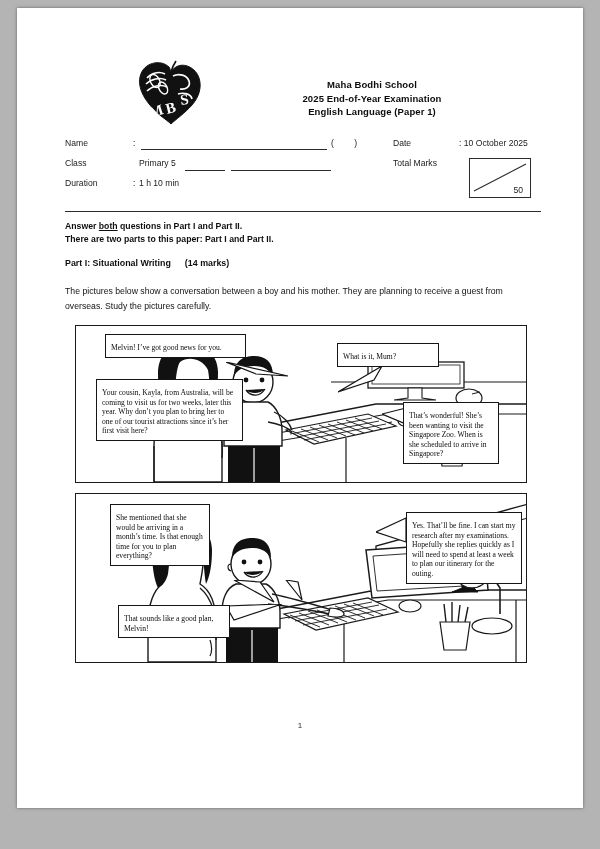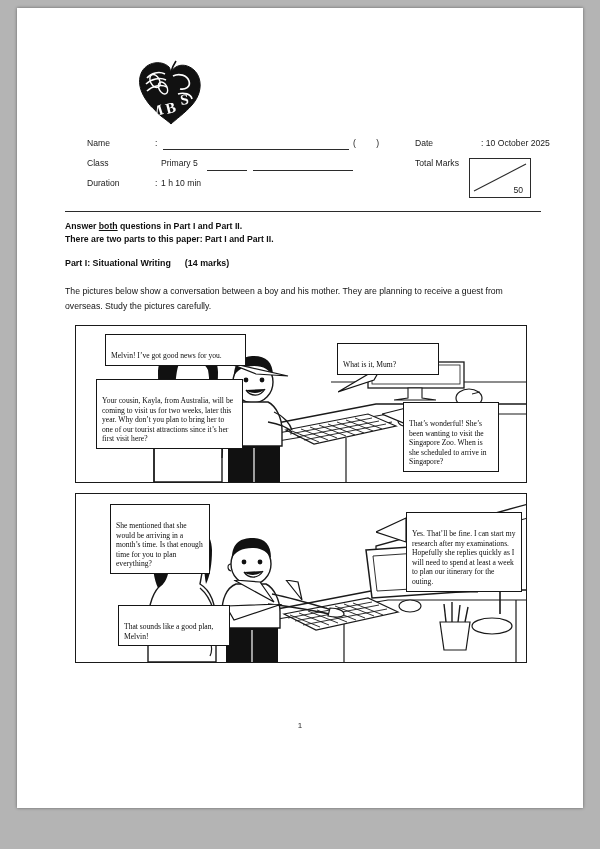--- a/index.html
+++ b/index.html
@@ -52,21 +52,21 @@
 
   
   .formbox {
     position: absolute;
     left: 48px; top: 128px;
     width: 476px;
     height: 72px;
     font-size: 8.6px;
     color: #1a1a1a;
   }
-  .frow { position: absolute; left: 0; width: 476px; height: 18px; margin-left: 22px; }
+  .frow { position: absolute; left: 0; width: 476px; height: 18px; }
   .r1 { top: 0; }
   .r2 { top: 20px; }
   .r3 { top: 40px; }
 
   .flabel { position: absolute; left: 0; top: 2px; width: 64px; }
   .fcolon { position: absolute; left: 68px; top: 2px; }
   .fval   { position: absolute; left: 74px; top: 2px; }
 
   .rule {
     position: absolute;
@@ -154,21 +154,21 @@
 
   
   .bubble {
     position: absolute;
     border: 1.2px solid #151515;
     background: #ffffff;
     font-family: "Liberation Serif", serif;
     font-size: 7.6px;
     line-height: 9.6px;
     color: #0b0b0b;
-    padding: 16px 5px 4px 5px;
+    padding: 8px 5px 4px 5px;
     z-index: 5;
   }
   .tail { position: absolute; z-index: 4; }
   .tail svg { display: block; }
 
   
   .b1 { left: 29px;  top: 8px;   width: 141px; }
   .b2 { left: 20px;  top: 53px;  width: 147px; }
   .b3 { left: 261px; top: 17px;  width: 102px; }
   .b4 { left: 327px; top: 76px;  width: 96px; }
@@ -210,20 +210,25 @@
         <path d="M43 34 C49 32 56 34 57 39" stroke="#fff" stroke-width="1.6" fill="none"></path>
 
         <path d="M36 12 C37 8 39 4 41 1" stroke="#111" stroke-width="1.6" fill="none"></path>
 
         <text x="16" y="58" font-family="Liberation Serif, serif" font-size="15" font-weight="bold" fill="#fff" transform="rotate(-18 16 58)">M</text>
         <text x="32" y="54" font-family="Liberation Serif, serif" font-size="15" font-weight="bold" fill="#fff" transform="rotate(-14 32 54)">B</text>
         <text x="46" y="45" font-family="Liberation Serif, serif" font-size="15" font-weight="bold" fill="#fff" transform="rotate(-8 46 45)">S</text>
       </svg>
     </div>
 
+    <div class="title-block">
+      <div>Maha Bodhi School</div>
+      <div>2025 End-of-Year Examination</div>
+      <div>English Language (Paper 1)</div>
+    </div>
   </div>
 
   <div class="formbox">
 
     <div class="frow r1">
       <span class="flabel">Name</span>
       <span class="fcolon">:</span>
       <span class="rule name-rule"></span>
       <span class="fval" style="left:78px; top:2px;"></span>
       <span class="paren">(    )</span>

